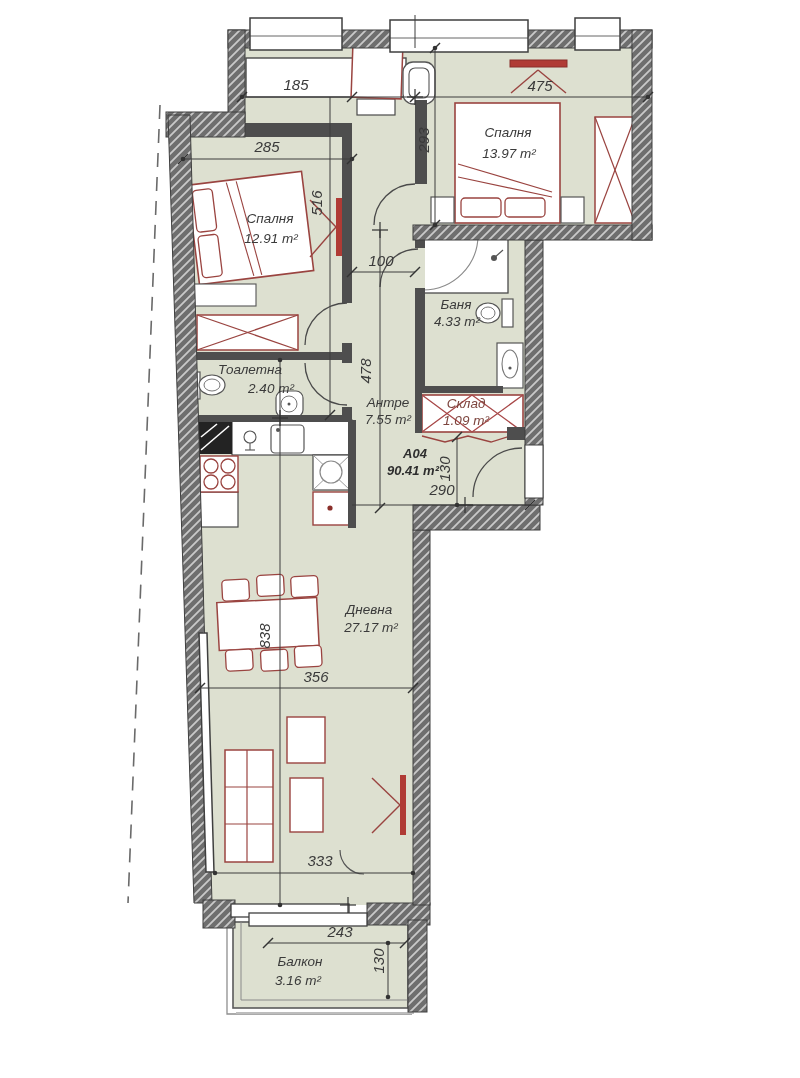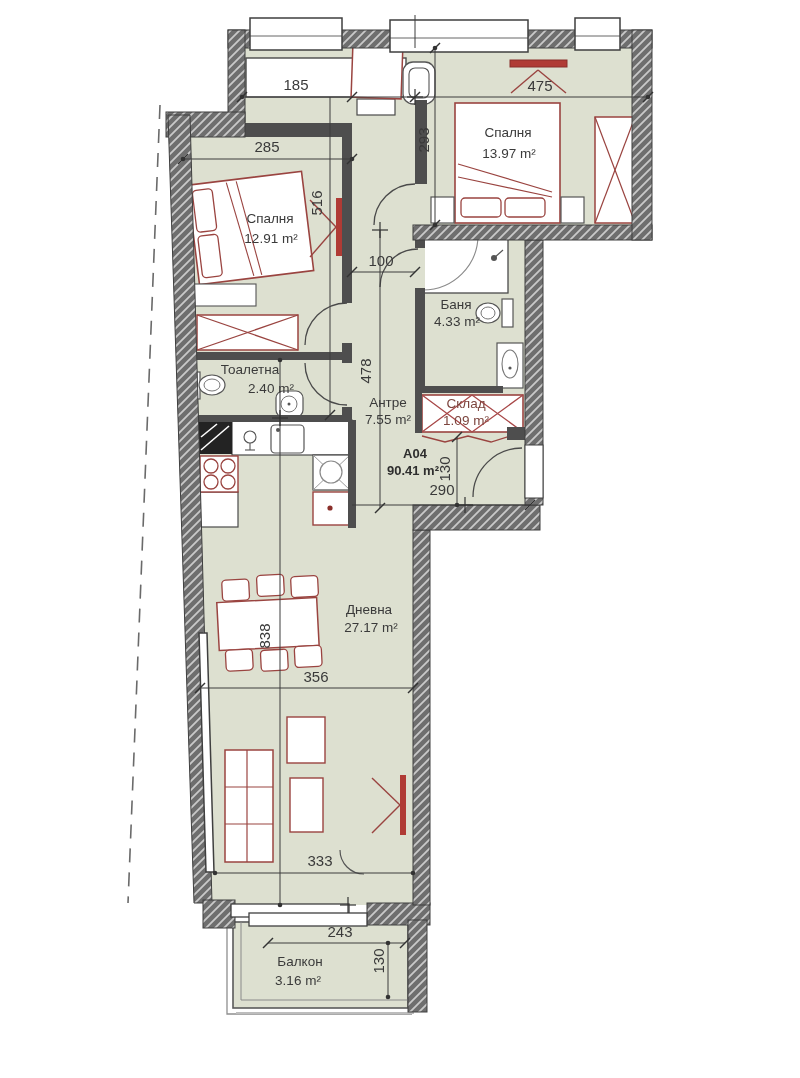--- a/index.html
+++ b/index.html
@@ -1,17 +1,17 @@
 <!DOCTYPE html>
 <html><head>
 <meta charset="utf-8">
 <style>
   html,body{margin:0;padding:0;background:#ffffff;}
   .page{width:800px;height:1078px;position:relative;background:#fff;overflow:hidden;
-        font-family:"Liberation Sans", sans-serif;}
+        font-family:"Liberation Sans", sans-serif;font-style:italic;}
   svg text{font-family:"Liberation Sans", sans-serif;fill:#3a3a3a;}
   .roomname{font-size:13.5px;}
   .dimtxt{font-size:15px;}
   .boldtxt{font-size:13px;font-weight:bold;fill:#2e2e2e;}
   .sklad{fill:#7d453e;}
   .dot{fill:#333;}
 </style>
 </head>
 <body>
 

